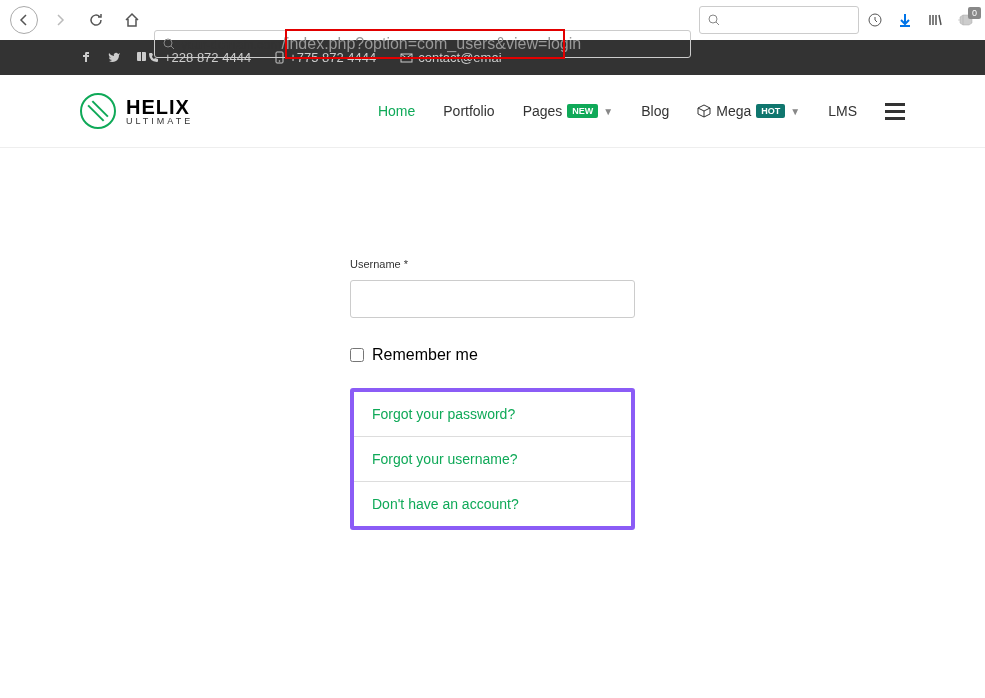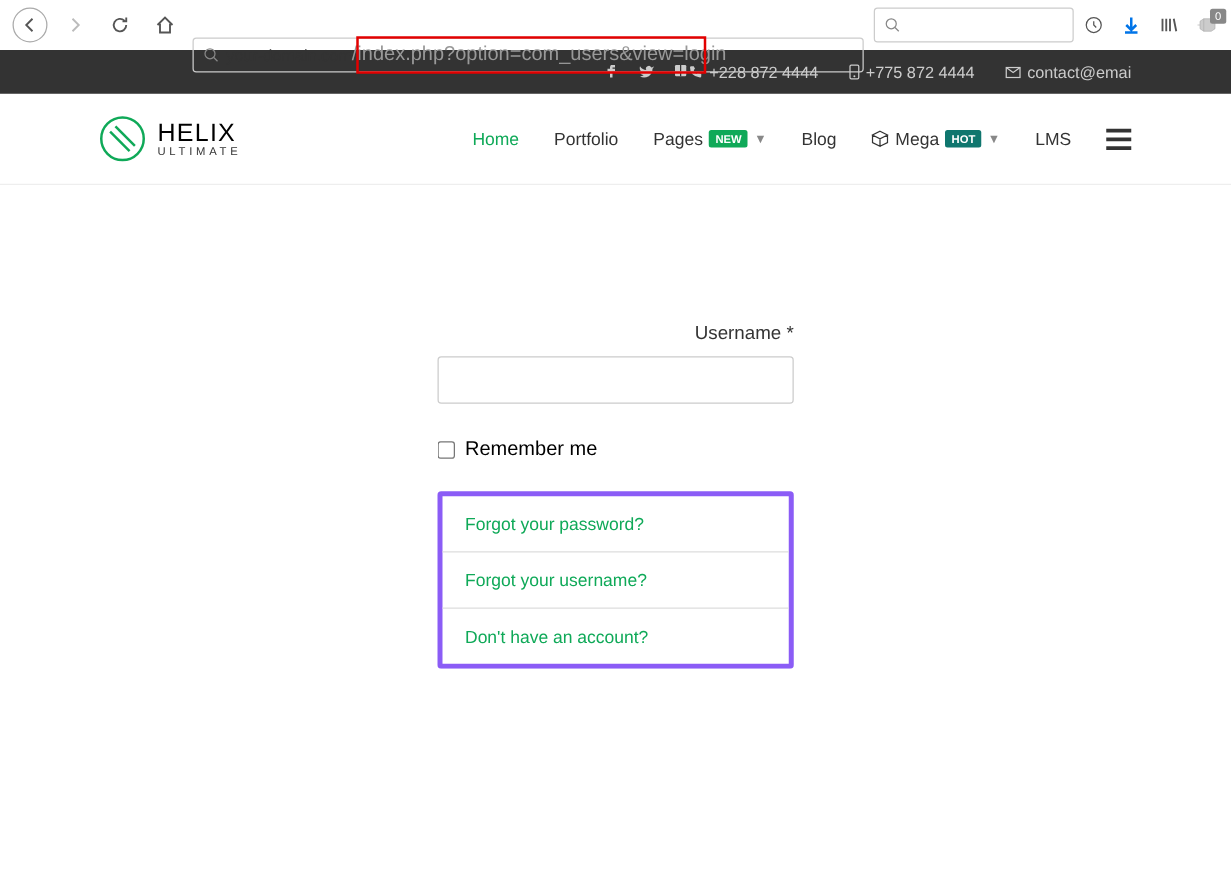--- a/index.html
+++ b/index.html
@@ -101,21 +101,21 @@
       background: #333;
       color: #fff;
       padding: 10px 0;
       display: flex;
       justify-content: space-between;
       align-items: center;
       font-size: 13px;
     }
     .top-bar-inner {
       display: flex;
-      justify-content: flex-end;
+      justify-content: flex-start;
       width: 100%;
       padding: 0 80px;
     }
     .social-icons {
       display: flex;
       gap: 14px;
       color: #ccc;
     }
     .contact-info {
       display: flex;
@@ -159,21 +159,21 @@
       transform: translate(-50%, -50%) rotate(45deg) translateY(-3px);
     }
     .logo-icon::after {
       transform: translate(-50%, -50%) rotate(45deg) translateY(3px);
     }
     .logo-text {
       line-height: 1;
     }
     .logo-text .brand {
       font-size: 20px;
-      font-weight: normal;
+      font-weight: bold;
       letter-spacing: 1px;
     }
     .logo-text .sub {
       font-size: 9px;
       letter-spacing: 3px;
       color: #333;
     }
     .nav-menu {
       display: flex;
       align-items: center;
@@ -224,24 +224,23 @@
     .login-form {
       max-width: 285px;
       margin: 110px auto 0;
       position: relative;
     }
     .form-group {
       margin-bottom: 28px;
     }
     .form-label {
       display: block;
-      font-size: 15px;
+      font-size: 11px;
       margin-bottom: 10px;
       color: #333;
-      text-align: right;
     }
     .form-input {
       width: 100%;
       height: 38px;
       border: 1px solid #ccc;
       border-radius: 3px;
       padding: 0 10px;
       font-size: 14px;
     }
     .password-wrapper {

